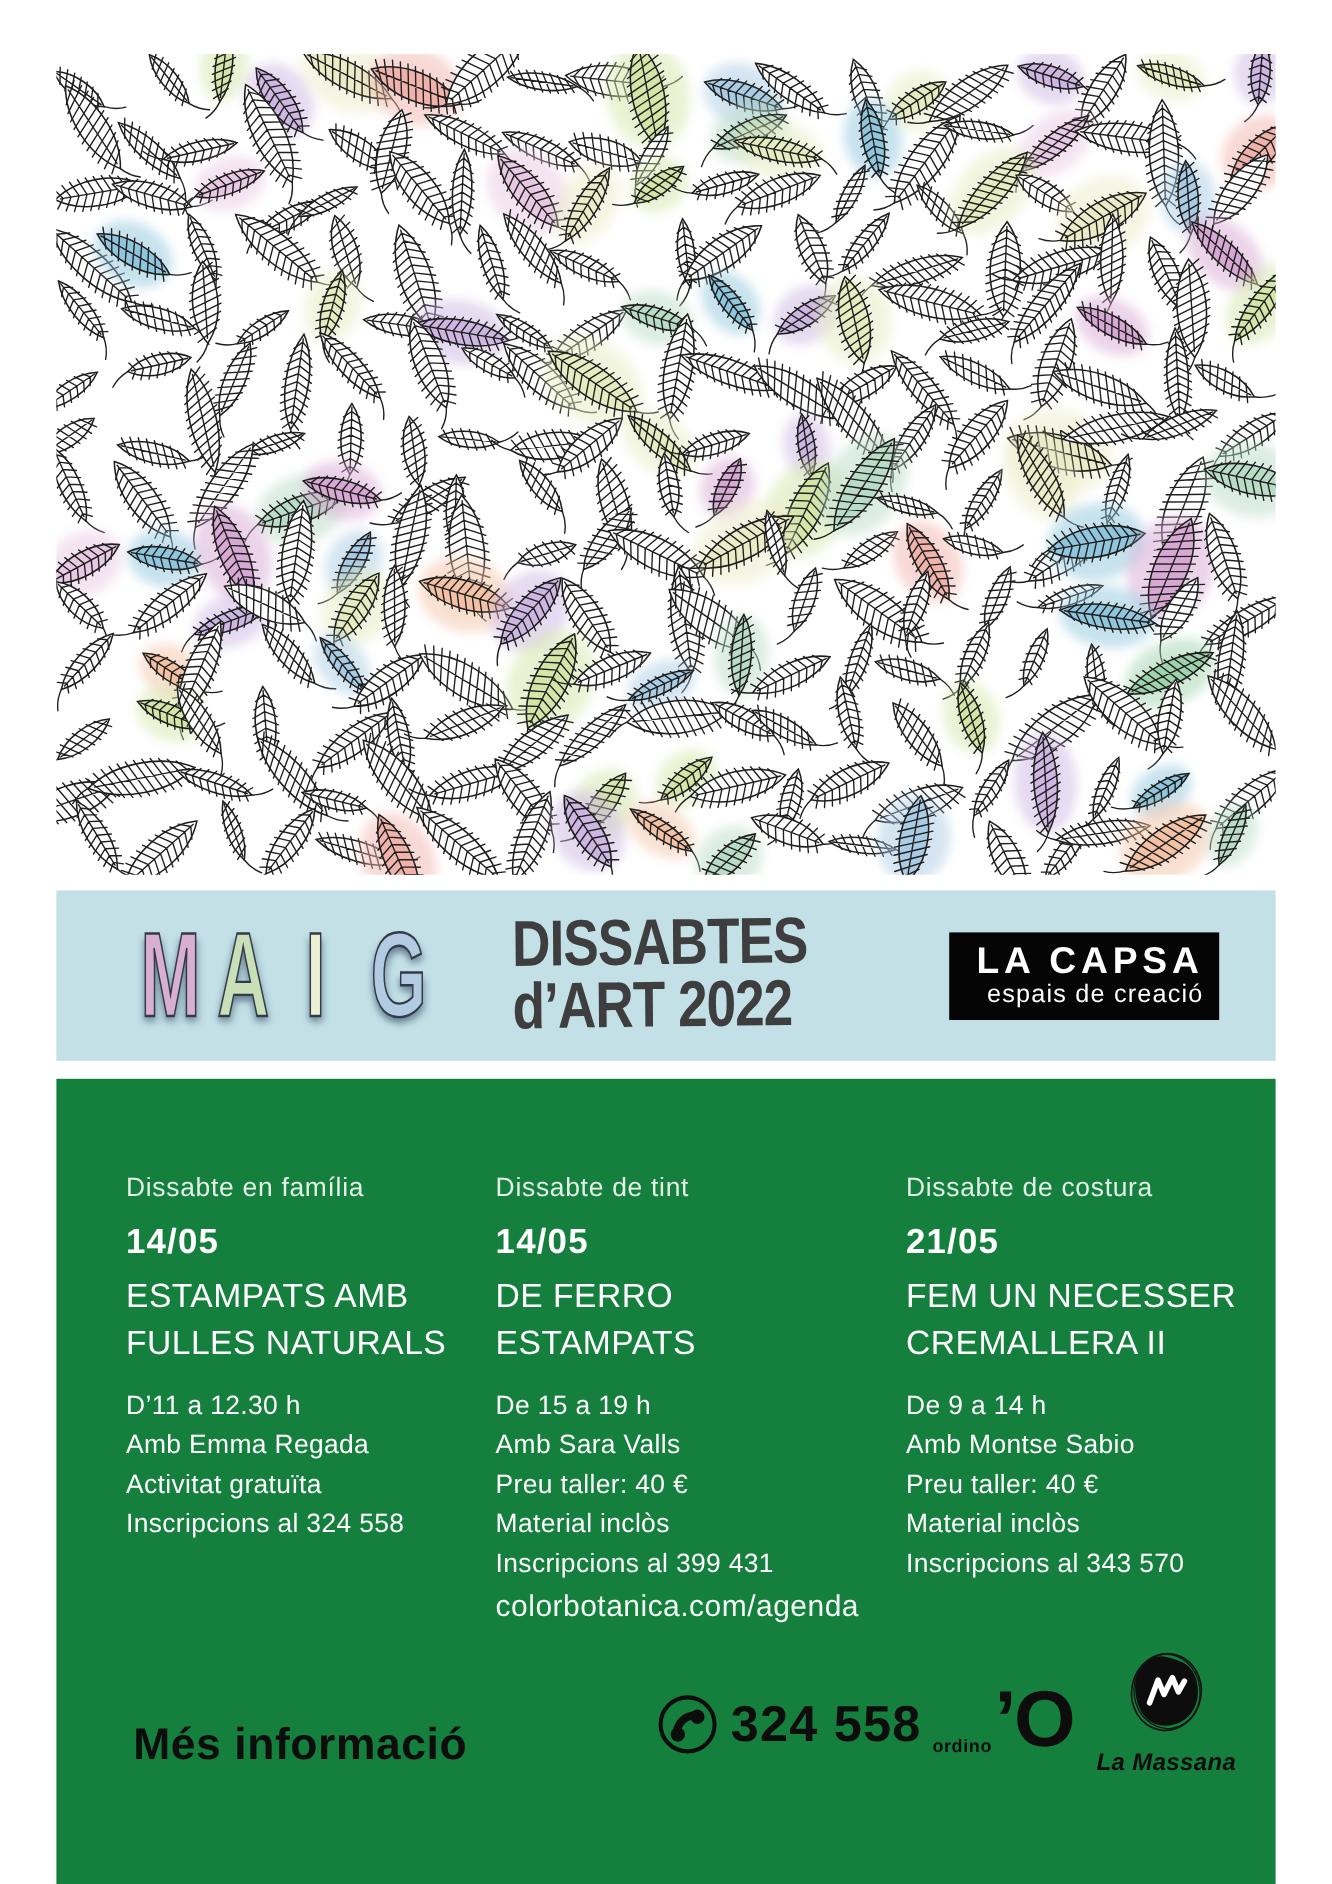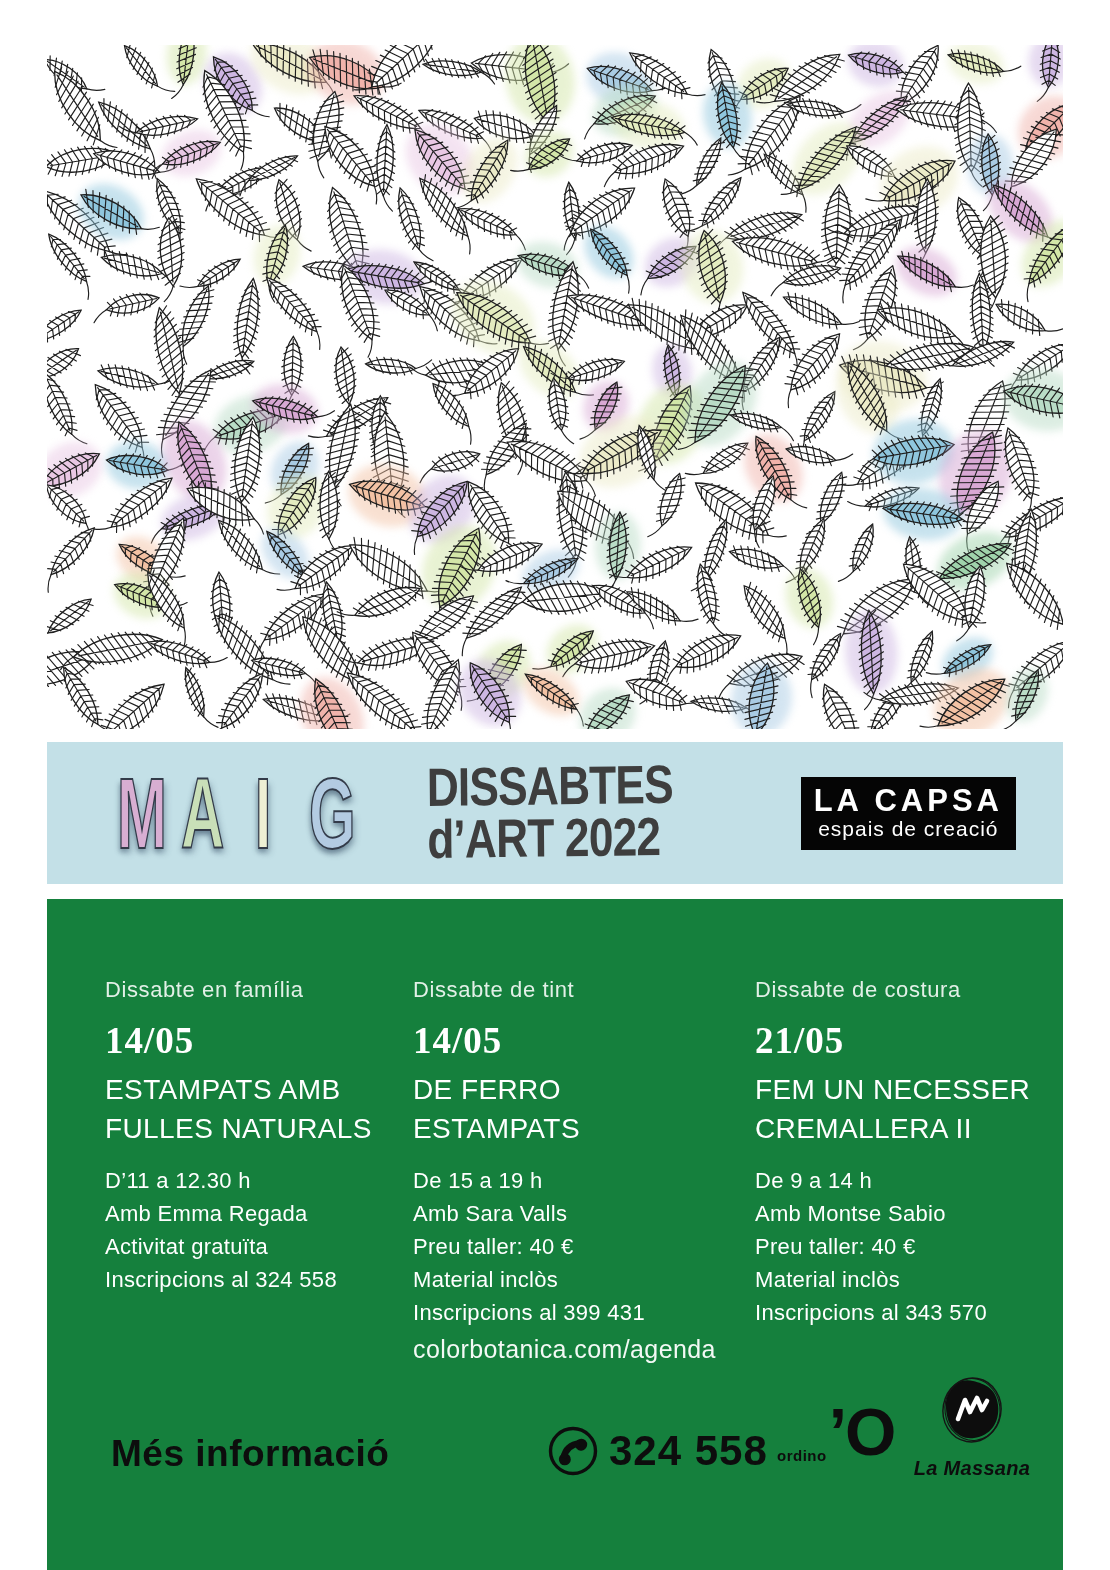--- a/index.html
+++ b/index.html
@@ -15,43 +15,43 @@
           background:#c3e0e7;display:flex;align-items:center;}
   .maig{margin-left:58px;width:252px;display:flex;justify-content:space-between;align-items:center;}
   .maig-letter{display:inline-block;width:60px;text-align:center;font-size:100px;line-height:.78;
                font-weight:bold;transform:scaleX(.6);
                -webkit-text-stroke:2px #333b49;
                text-shadow:-3px 4px 7px rgba(58,82,104,.45),4px 5px 8px rgba(58,82,104,.38);}
   .banner-title{margin-left:70px;color:#3e3e3e;font-weight:bold;font-size:54px;line-height:52px;
                 letter-spacing:-1px;white-space:nowrap;transform:scaleX(.82) rotate(-0.6deg);
                 transform-origin:left center;}
   .capsa-logo{margin-left:auto;margin-right:47px;background:#050505;color:#ffffff;
-              padding:7px 13px 9px 13px;text-align:center;}
+              padding:7px 13px 9px 23px;text-align:right;}
   .capsa-name{font-size:31px;font-weight:bold;letter-spacing:4px;line-height:33px;white-space:nowrap;}
   .capsa-tagline{font-size:21px;font-weight:normal;letter-spacing:1px;line-height:24px;white-space:nowrap;}
 
   
   .red-block{position:absolute;left:47px;top:899px;width:1016px;height:710px;background:#15803d;color:#fff;}
   .evt-col{position:absolute;top:78px;}
   .evt-col.c0{left:58px;width:300px;}
   .evt-col.c1{left:366px;width:330px;}
   .evt-col.c2{left:708px;width:308px;}
   .evt-label{font-size:22px;color:rgba(255,255,255,.88);letter-spacing:.6px;}
-  .evt-date{font-size:37px;font-weight:bold;margin-top:16px;letter-spacing:1px;font-family:Liberation Serif, serif;}
+  .evt-date{font-size:29px;font-weight:bold;margin-top:16px;letter-spacing:1px;}
   .evt-title{margin-top:8px;}
   .evt-title-line{font-size:28px;line-height:39px;letter-spacing:.4px;}
   .evt-details{margin-top:16px;}
   .evt-line{font-size:22px;line-height:33px;letter-spacing:.3px;}
   .evt-url{font-size:25px;line-height:30px;margin-top:5px;letter-spacing:.4px;color:rgba(255,255,255,.95);}
   .evt-title-line:empty,.evt-line:empty,.evt-url:empty{display:none;}
 
   
   .footer{position:absolute;left:0;top:488px;width:1016px;height:130px;color:#0d0d0d;}
   .more-info{position:absolute;left:64px;top:46px;font-size:37px;font-weight:bold;letter-spacing:.5px;}
-  .phone-group{position:absolute;left:500px;top:38px;display:flex;align-items:center;}
+  .phone-group{position:absolute;left:500px;top:24px;display:flex;align-items:center;}
   .phone-icon{width:52px;height:52px;}
   .phone-number{font-size:42px;font-weight:bold;margin-left:10px;letter-spacing:1px;}
   .ordino{position:absolute;left:730px;top:14px;display:flex;align-items:flex-start;}
   .ordino-small{font-size:15px;font-weight:bold;margin-top:46px;letter-spacing:.5px;}
   .ordino-big{font-size:66px;font-weight:bold;line-height:.95;letter-spacing:-2px;margin-left:2px;}
   .massana{position:absolute;left:845px;top:-14px;width:160px;text-align:center;}
   .massana-label{font-size:20px;font-weight:bold;font-style:italic;margin-top:-2px;letter-spacing:.3px;}
 </style>
 </head>
 <body>

